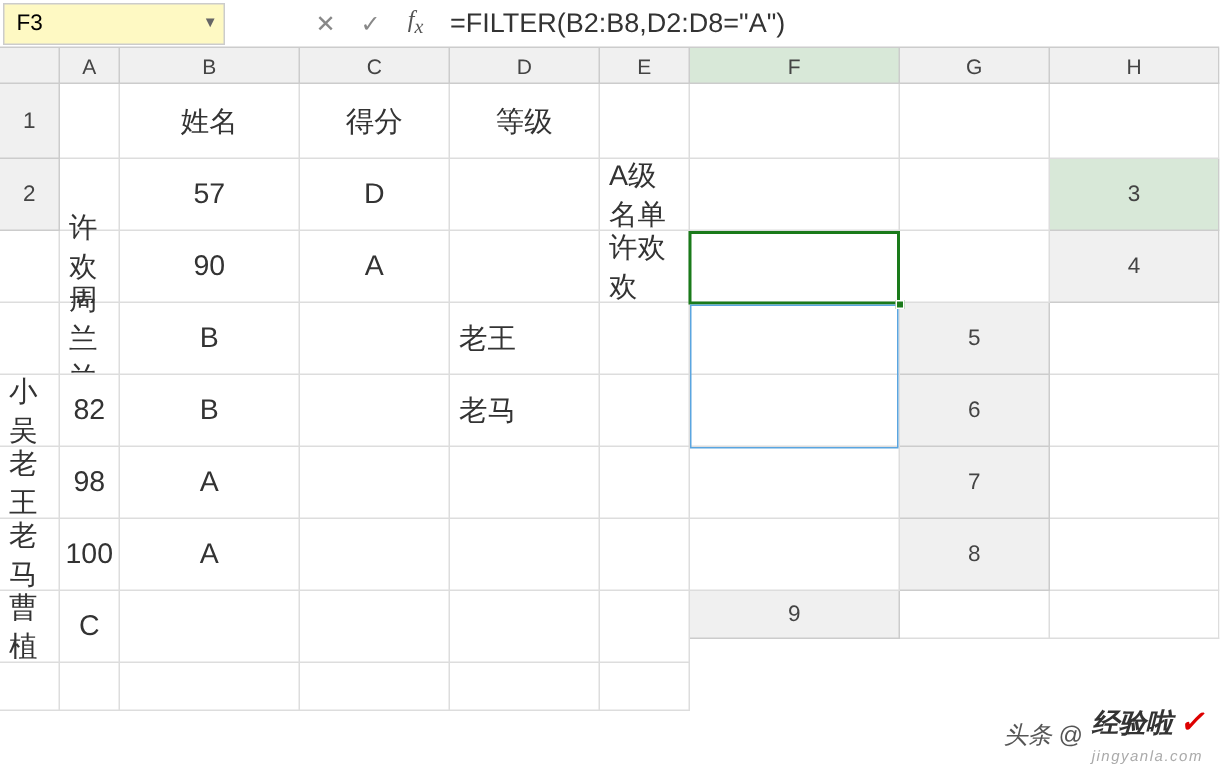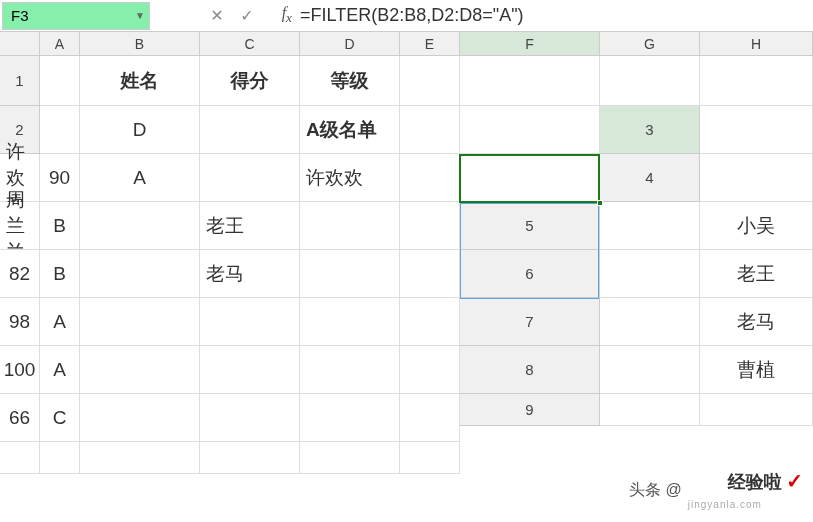--- a/index.html
+++ b/index.html
@@ -1,51 +1,51 @@
 <!DOCTYPE html>
 <html><head>
   <meta charset="utf-8">
   <style>
     * { box-sizing: border-box; margin: 0; padding: 0; }
     body { font-family: "Microsoft YaHei", "SimSun", sans-serif; font-size: 14px; background: #fff; width: 813px; height: 522px; overflow: hidden; position: relative; }
     
     .formula-bar { display: flex; align-items: center; height: 32px; border-bottom: 1px solid #ccc; background: #fff; }
-    .name-box { width: 148px; height: 28px; border: 1px solid #ccc; margin: 2px; display: flex; align-items: center; padding: 0 8px; font-size: 15px; background: #86efac; position: relative; }
+    .name-box { width: 148px; height: 28px; border: 1px solid #ccc; margin: 2px; display: flex; align-items: center; padding: 0 8px; font-size: 15px; background: #fef9c3; position: relative; }
     .name-box-drop { position: absolute; right: 4px; color: #666; font-size: 10px; }
     .fb-spacer { width: 50px; }
     .fb-btn { width: 30px; height: 28px; display: flex; align-items: center; justify-content: center; color: #888; font-size: 16px; }
-    .fx-label { font-style: italic; font-family: "Times New Roman", serif; font-size: 16px; color: #555; width: 30px; text-align: right; }
+    .fx-label { font-style: italic; font-family: "Times New Roman", serif; font-size: 16px; color: #555; width: 30px; text-align: center; }
     .formula-input { flex: 1; height: 28px; padding: 0 8px; font-size: 18px; font-family: Arial, sans-serif; color: #333; display: flex; align-items: center; }
     
     .grid { display: grid; grid-template-columns: 40px 40px 120px 100px 100px 60px 140px 100px 113px; position: relative; }
     
     .col-header { background: #f0f0f0; border-right: 1px solid #ccc; border-bottom: 1px solid #ccc; height: 24px; display: flex; align-items: center; justify-content: center; font-size: 14px; color: #444; }
     .col-header.active { background: #d8e8d8; }
     
     .row-header { background: #f0f0f0; border-right: 1px solid #ccc; border-bottom: 1px solid #ccc; display: flex; align-items: center; justify-content: center; font-size: 15px; color: #444; }
     .row-header.active { background: #d8e8d8; }
     
     .corner { background: #f0f0f0; border-right: 1px solid #ccc; border-bottom: 1px solid #ccc; height: 24px; }
     
     .cell { border-right: 1px solid #ddd; border-bottom: 1px solid #ddd; display: flex; align-items: center; justify-content: center; font-size: 19px; color: #333; padding: 0 6px; background: #fff; }
-    .cell.header-cell { font-weight: bold; }
+    .cell.header-cell { font-weight: normal; }
     .cell.left-align { justify-content: flex-start; }
     
     .row-h1 { height: 50px; }
     .row-h { height: 48px; }
     .row-h-last { height: 32px; }
     
     .selection-box { position: absolute; border: 2px solid #1a7a1a; pointer-events: none; }
     .spill-box { position: absolute; border: 1px solid #5aa5e0; pointer-events: none; }
     .fill-handle { position: absolute; width: 6px; height: 6px; background: #1a7a1a; border: 1px solid #fff; }
     
-    .watermark { position: absolute; right: 10px; bottom: 10px; font-size: 16px; color: #555; display: flex; align-items: center; gap: 6px; }
+    .watermark { position: absolute; right: 10px; bottom: 10px; font-size: 16px; color: #555; display: flex; align-items: center; gap: 6px; font-style: italic; }
     .watermark .check { color: #d00; font-weight: bold; font-size: 20px; }
     .wm-stack { position: relative; display: inline-block; }
-    .wm-top { font-size: 18px; font-weight: bold; color: #333; margin-left: 40px; }
+    .wm-top { font-size: 18px; font-weight: bold; color: #333; }
     .wm-bot { font-size: 10px; color: #aaa; letter-spacing: 1px; }
   </style>
 </head>
 <body>
 
 <div class="formula-bar">
   <div class="name-box">
     <span>F3</span>
     <span class="name-box-drop">▼</span>
   </div>
@@ -74,20 +74,21 @@
   <div class="cell row-h1 header-cell">姓名</div>
   <div class="cell row-h1 header-cell">得分</div>
   <div class="cell row-h1 header-cell">等级</div>
   <div class="cell row-h1"></div>
   <div class="cell row-h1"></div>
   <div class="cell row-h1"></div>
   <div class="cell row-h1"></div>
 
   <div class="row-header row-h">2</div>
   <div class="cell row-h"></div>
+  <div class="cell row-h">57</div>
   <div class="cell row-h">D</div>
   <div class="cell row-h"></div>
   <div class="cell row-h left-align header-cell">A级名单</div>
   <div class="cell row-h"></div>
   <div class="cell row-h"></div>
 
   <div class="row-header row-h active">3</div>
   <div class="cell row-h"></div>
   <div class="cell row-h">许欢欢</div>
   <div class="cell row-h">90</div>
@@ -132,21 +133,20 @@
   <div class="cell row-h">100</div>
   <div class="cell row-h">A</div>
   <div class="cell row-h"></div>
   <div class="cell row-h"></div>
   <div class="cell row-h"></div>
   <div class="cell row-h"></div>
 
   <div class="row-header row-h">8</div>
   <div class="cell row-h"></div>
   <div class="cell row-h">曹植</div>
-  <div class="cell row-h">66</div>
   <div class="cell row-h">C</div>
   <div class="cell row-h"></div>
   <div class="cell row-h"></div>
   <div class="cell row-h"></div>
   <div class="cell row-h"></div>
 
   <div class="row-header row-h-last">9</div>
   <div class="cell row-h-last"></div>
   <div class="cell row-h-last"></div>
   <div class="cell row-h-last"></div>

